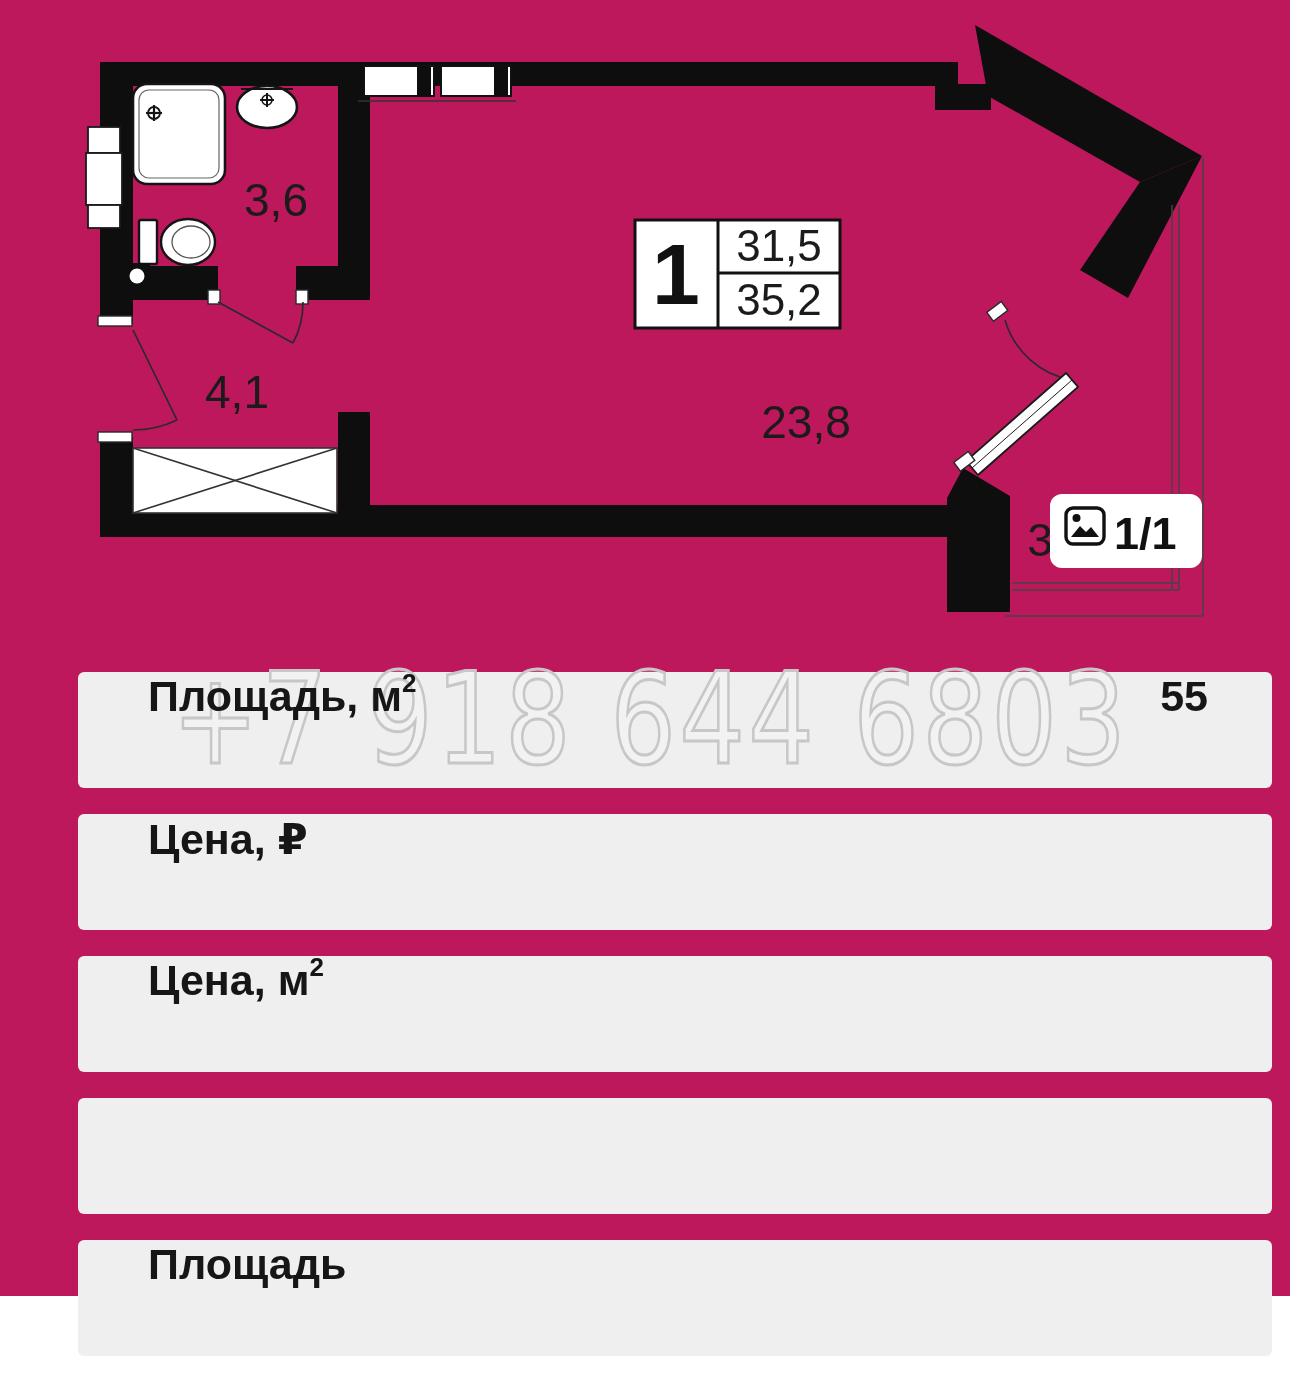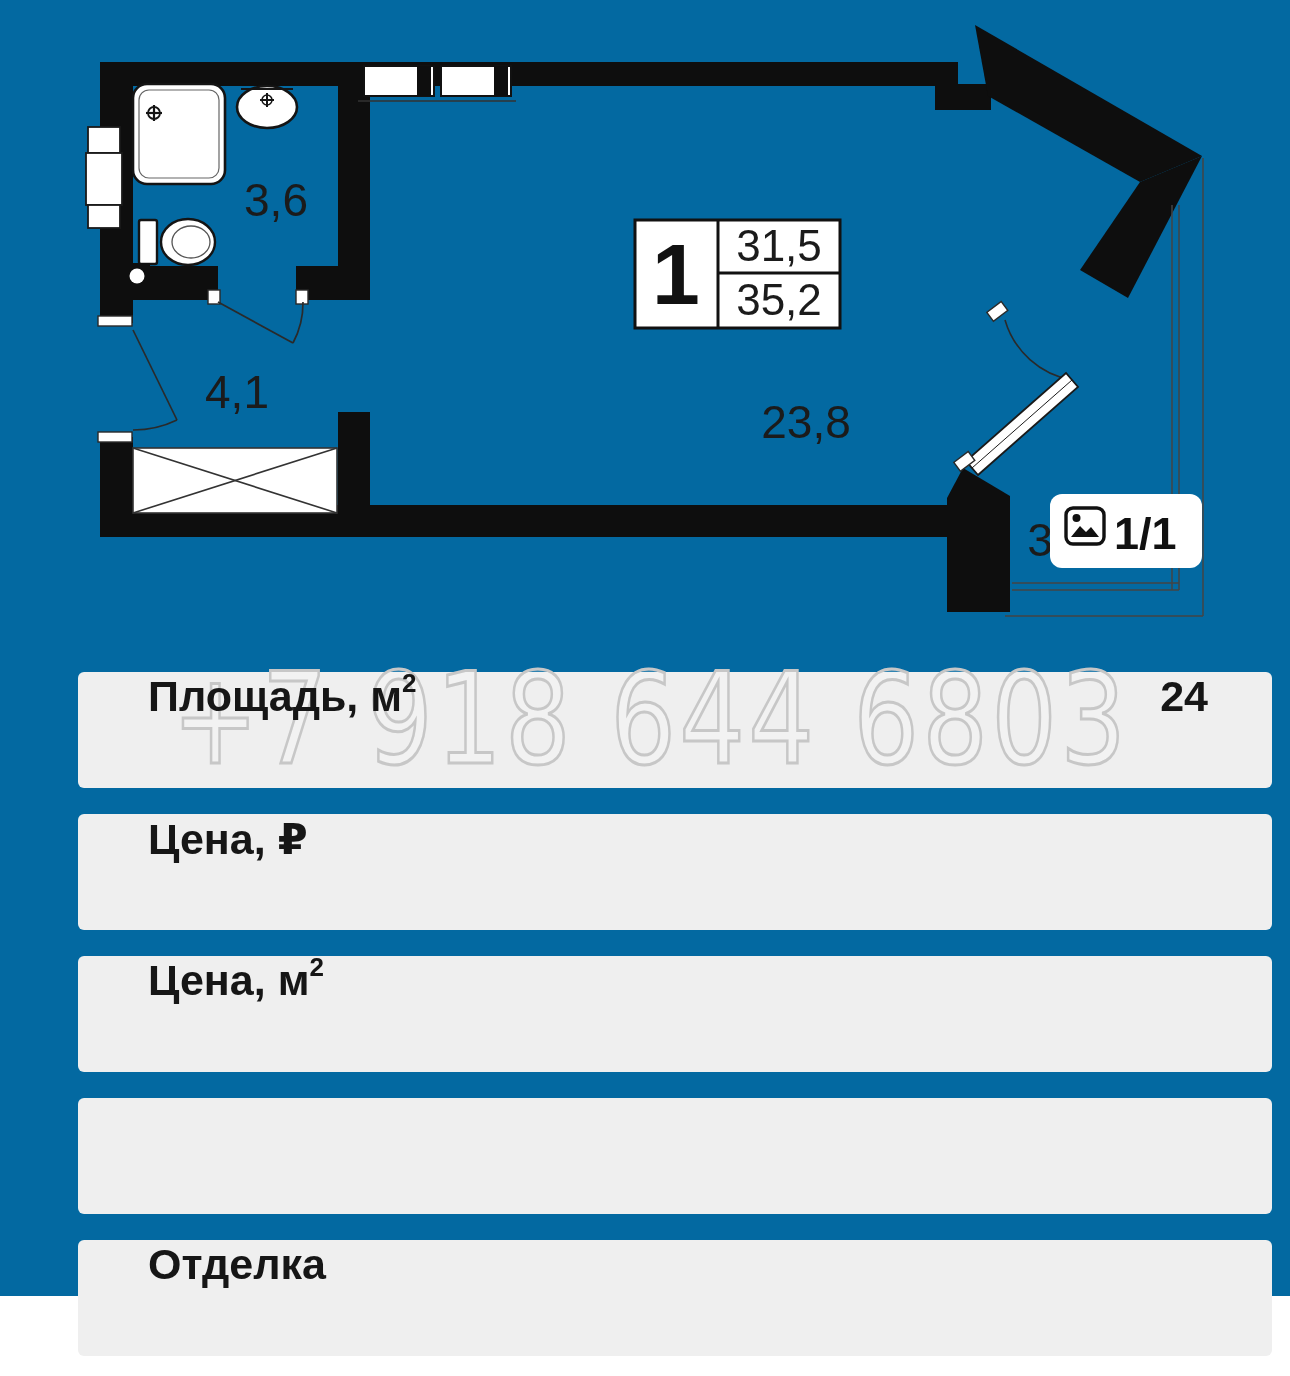--- a/index.html
+++ b/index.html
@@ -5,21 +5,21 @@
   :root{
     --wall:#0e0e0e;
     --row-bg:#efefef;
     --text:#161616;
     --wm:#c7c7c7;
     --thin:#454545;
   }
   *{margin:0;padding:0;box-sizing:border-box;}
   html,body{width:1290px;height:1376px;background:#ffffff;overflow:hidden;
     font-family:"Liberation Sans","DejaVu Sans",sans-serif;}
-  .stage{position:relative;width:1290px;height:1296px;background:#0369a1;}
+  .stage{position:relative;width:1290px;height:1296px;background:#be185d;}
   .plan-wrap{position:absolute;left:0;top:0;width:1290px;height:655px;}
   svg text{font-family:"Liberation Sans","DejaVu Sans",sans-serif;}
 
   
   .watermark{
     position:absolute;left:172px;top:646px;z-index:5;
     font-family:"DejaVu Sans",sans-serif;
     font-size:126px;font-weight:400;letter-spacing:4px;white-space:nowrap;
     color:rgba(255,255,255,0.18);
     -webkit-text-stroke:3px var(--wm);
@@ -162,27 +162,27 @@
       </g>
       <text x="1114" y="549" font-size="45" font-weight="700" fill="#111">1/1</text>
     </g>
   </svg>
   </div>
 
   <div class="watermark">+7 918 644 6803</div>
 
   <div class="row r1">
     <span class="lbl"><span>Площадь, м</span><sup>2</sup></span>
-    <span class="val">24</span>
+    <span class="val">55</span>
   </div>
   <div class="row r2">
     <span class="lbl"><span>Цена, ₽</span><sup></sup></span>
   </div>
   <div class="row r3">
     <span class="lbl"><span>Цена, м</span><sup>2</sup></span>
   </div>
   <div class="row r4">
   </div>
   <div class="row r5">
-    <span class="lbl"><span>Отделка</span><sup></sup></span>
+    <span class="lbl"><span>Площадь</span><sup></sup></span>
   </div>
 
 </div>
 
 </body></html>

